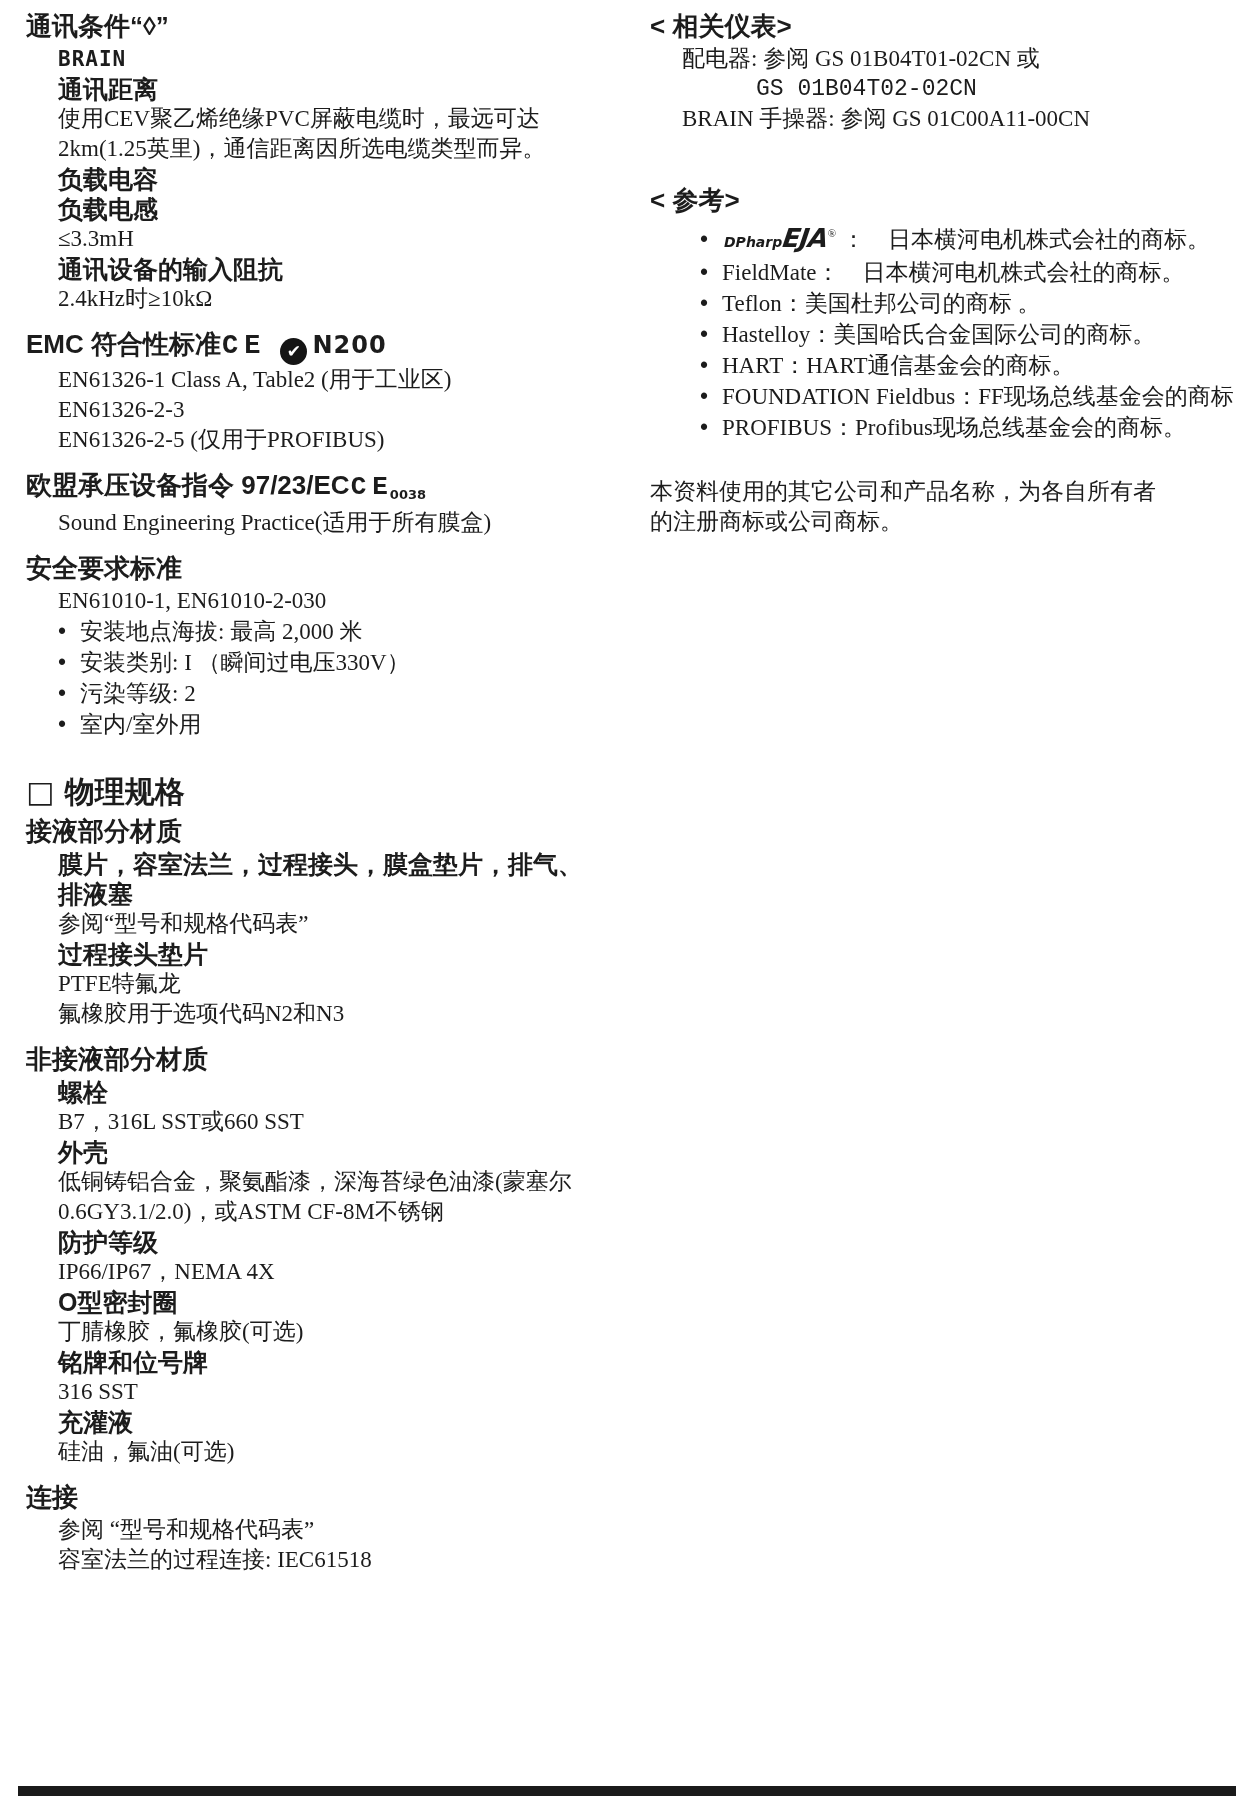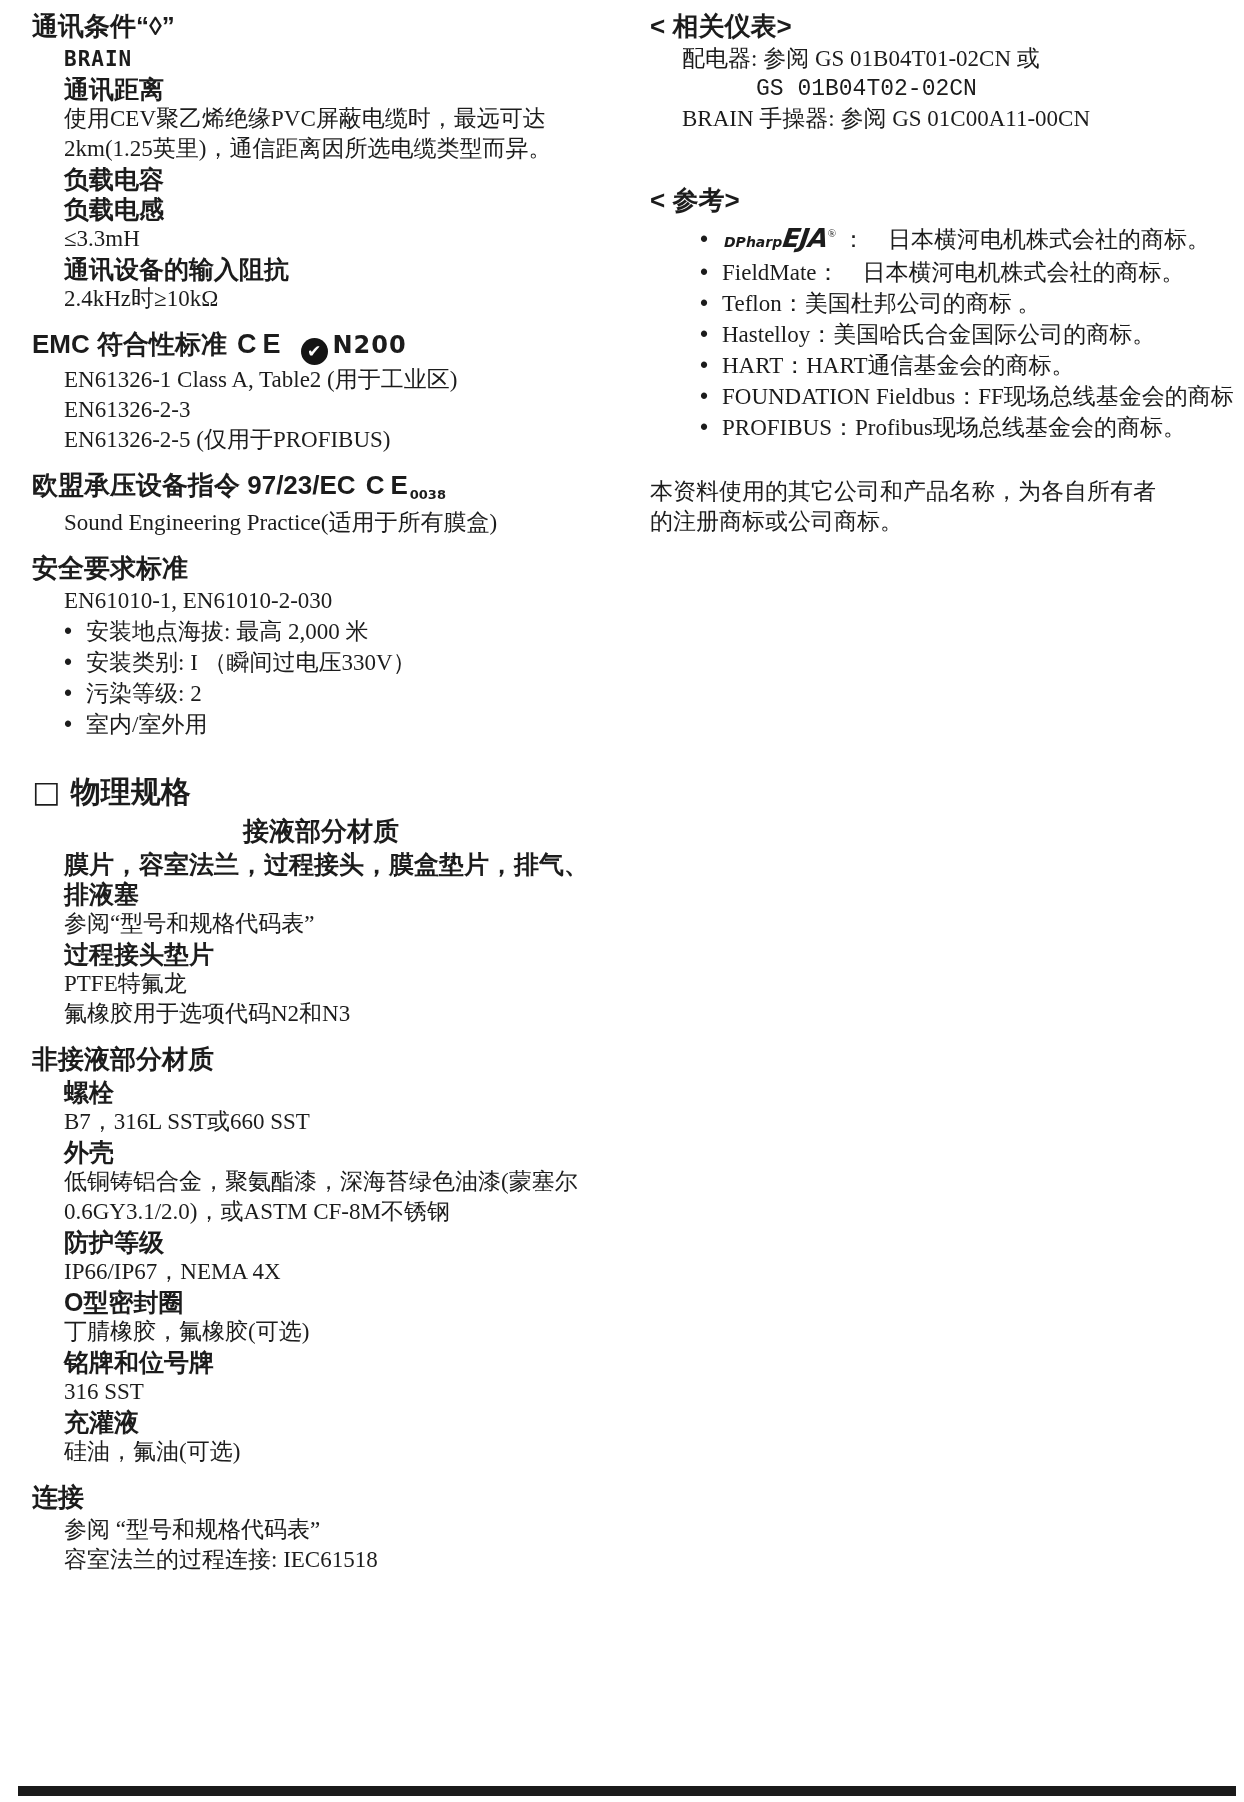--- a/index.html
+++ b/index.html
@@ -2,37 +2,37 @@
 <html><head>
 <meta charset="utf-8">
 <style>
   html,body{margin:0;padding:0;background:#e8e8e8;}
   .page{
     position:relative;width:1244px;height:1802px;background:#ffffff;
     overflow:hidden;color:#1c1c1c;
     font-family:"Liberation Serif","DejaVu Serif",serif;
   }
   .col{position:absolute;top:8px;}
-  .col-left{left:32px;width:578px;}
+  .col-left{left:26px;width:578px;}
   .col-right{left:650px;width:594px;}
   .line{white-space:nowrap;line-height:30px;font-size:23px;}
   .body{}
   .h3{font-weight:bold;font-family:"Liberation Sans","DejaVu Sans",sans-serif;font-size:25px;}
   .h2{font-weight:bold;font-family:"Liberation Sans","DejaVu Sans",sans-serif;font-size:26px;line-height:36px;margin-top:12px;}
   .h1{font-weight:bold;font-family:"Liberation Sans","DejaVu Sans",sans-serif;font-size:30px;line-height:42px;margin-top:31px;}
   .block:first-child > .h2:first-child{margin-top:0;}
-  .tight{margin-top:0 !important;text-align:center;}
+  .tight{margin-top:0 !important;}
   .gap-xl{margin-top:48px !important;}
   .gap-lg{margin-top:34px !important;}
   .ind1{margin-left:32px;}
   .ind2{margin-left:50px;}
   .ind3{margin-left:106px;font-family:Liberation Mono, monospace;}
   .bullet{display:inline-block;width:22px;font-family:"Liberation Sans",sans-serif;}
   .brain{font-family:"DejaVu Sans Mono","Liberation Mono",monospace;font-weight:bold;font-size:21px;letter-spacing:1px;}
-  .ce{font-family:Liberation Sans, sans-serif;font-weight:bold;letter-spacing:6px;margin-left:10px;font-size:27px;}
+  .ce{font-family:Liberation Mono, monospace;font-weight:bold;letter-spacing:6px;margin-left:1px;font-size:27px;}
   .ce-ped{font-size:26px;}
   .cesub{font-size:13px;font-family:"DejaVu Sans",sans-serif;font-weight:bold;position:relative;top:5px;margin-left:-4px;}
   .ctick{display:inline-block;width:27px;height:27px;border-radius:50%;background:#151515;color:#fff;
          text-align:center;line-height:27px;font-size:17px;margin:0 5px 0 14px;vertical-align:-4px;
          letter-spacing:0;font-family:"DejaVu Sans",sans-serif;}
   .n200{font-family:"DejaVu Sans","Liberation Sans",sans-serif;font-weight:bold;font-size:24px;letter-spacing:1px;}
   .sq{font-family:"DejaVu Sans",sans-serif;}
   .dpharp{font-family:"DejaVu Sans","Liberation Sans",sans-serif;font-weight:bold;font-style:italic;font-size:14px;margin:0 1px 15px 2px;}
   .eja{font-family:"DejaVu Sans","Liberation Sans",sans-serif;font-weight:bold;font-style:italic;font-size:26px;
        display:inline-block;transform:skewX(-8deg);letter-spacing:-1px;}

